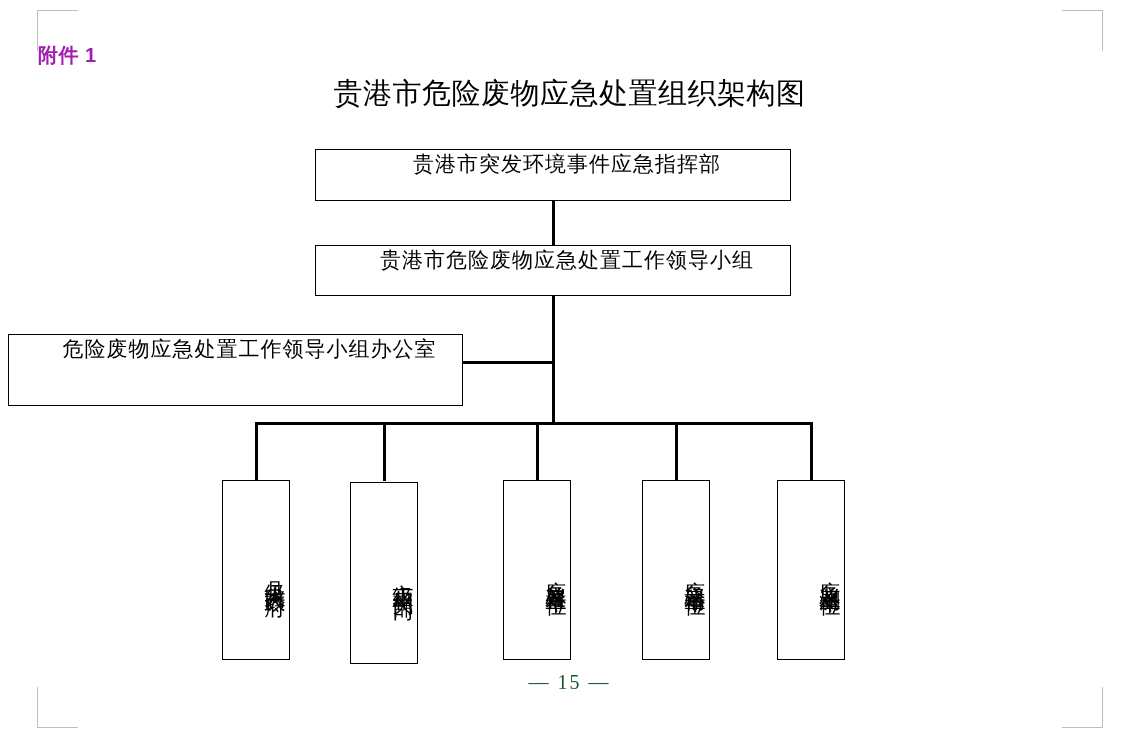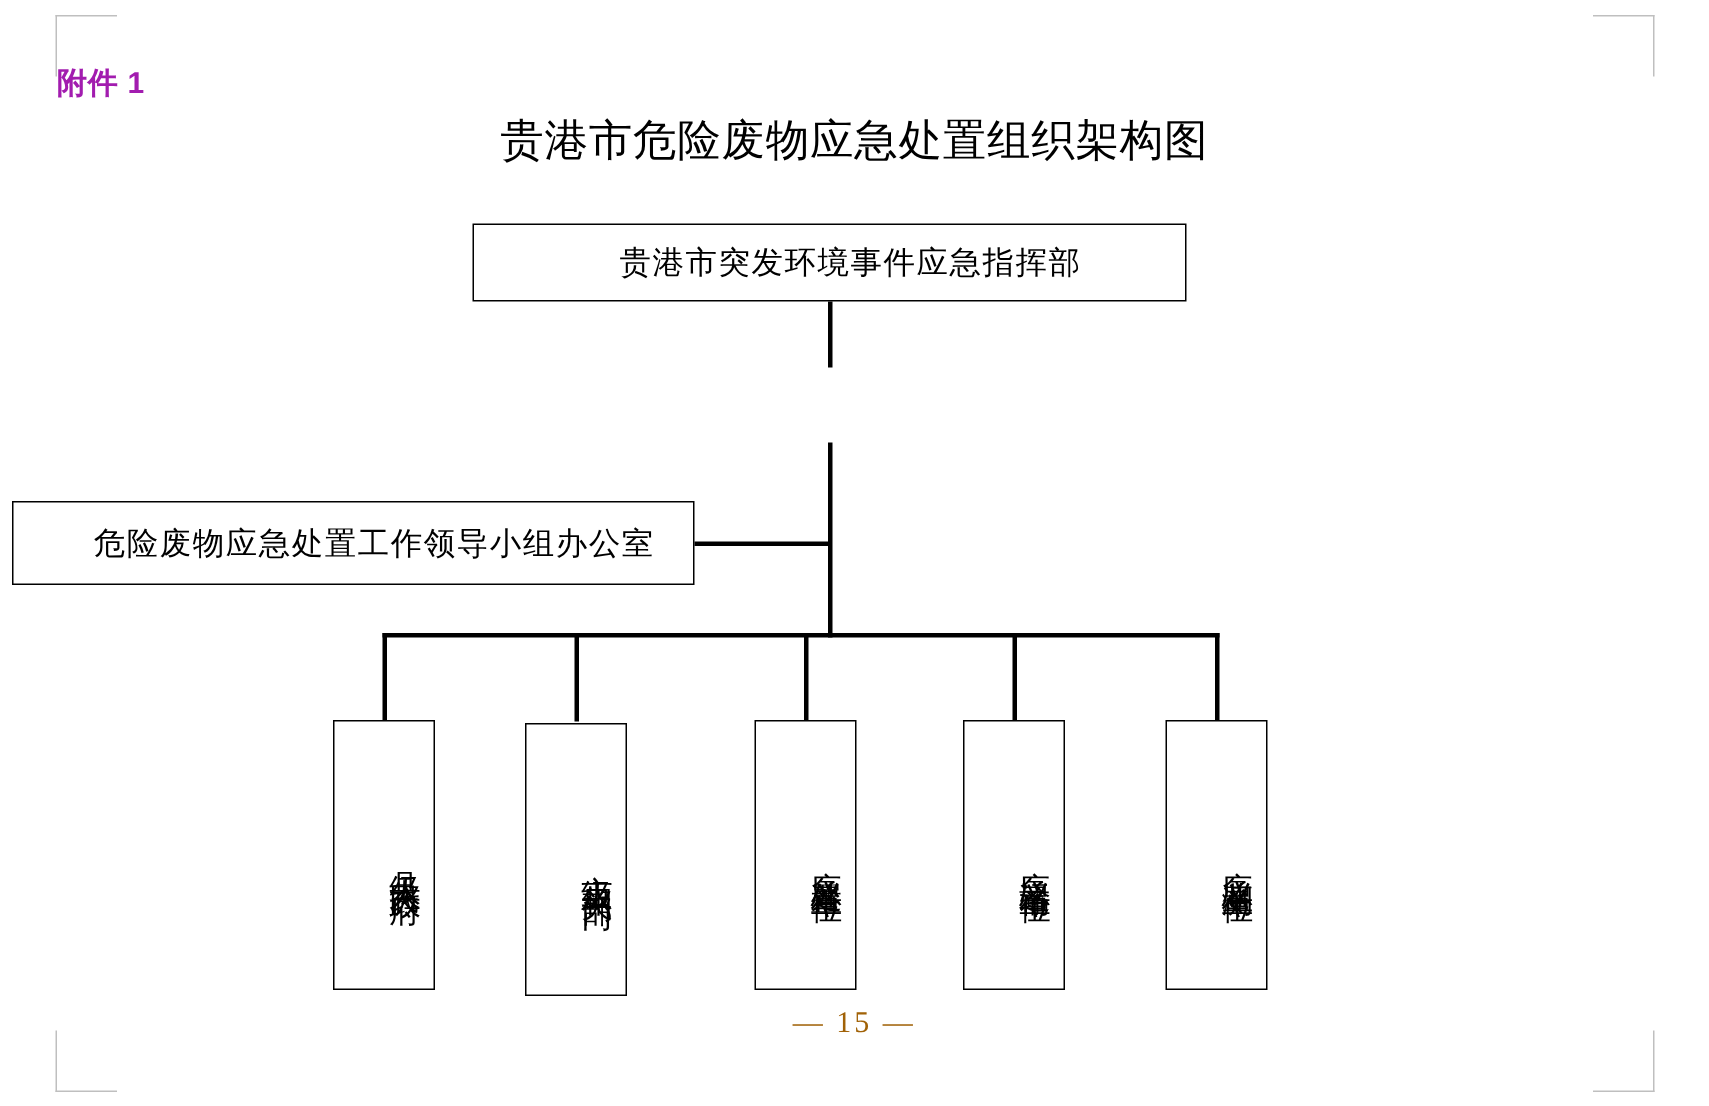--- a/index.html
+++ b/index.html
@@ -56,21 +56,21 @@
     white-space: nowrap;
   }
 
   
   .node {
     position: absolute;
     box-sizing: border-box;
     border: 1.6px solid #000000;
     background: #ffffff;
     display: flex;
-    align-items: center;
+    align-items: flex-start;
     justify-content: center;
     color: #000000;
     padding-left: 28px;
   }
   .node.horiz {
     font-size: 21px;
     letter-spacing: 1px;
     white-space: nowrap;
   }
   .node.vert {
@@ -91,21 +91,21 @@
   .line.h { height: 3px; }
 
   
   .page-number {
     position: absolute;
     left: 0;
     top: 671px;
     width: 1139px;
     text-align: center;
     font-size: 20px;
-    color: #a16207;
+    color: #14532d;
     letter-spacing: 2px;
     white-space: nowrap;
   }
 </style>
 </head>
 <body>
 
 <div id="page">
 
   <div class="crop tl"></div>
@@ -128,22 +128,25 @@
   <div class="line v" style="left:255px; top:422px; height:59px;"></div>
   <div class="line v" style="left:383px; top:422px; height:59px;"></div>
   <div class="line v" style="left:536px; top:422px; height:59px;"></div>
   <div class="line v" style="left:675px; top:422px; height:59px;"></div>
   <div class="line v" style="left:810px; top:422px; height:59px;"></div>
 
   <div class="node horiz" style="left:315px; top:149px; width:476px; height:52px;">
     <span>贵港市突发环境事件应急指挥部</span>
   </div>
 
+  <div class="node horiz" style="left:315px; top:245px; width:476px; height:51px;">
+    <span>贵港市危险废物应急处置工作领导小组</span>
+  </div>
 
-  <div class="node horiz" style="left:8px; top:334px; width:455px; height:56px;">
+  <div class="node horiz" style="left:8px; top:334px; width:455px; height:72px;">
     <span>危险废物应急处置工作领导小组办公室</span>
   </div>
 
   <div class="node vert" style="left:222px; top:480px; width:68px; height:180px;">
     <span>县级人民政府</span>
   </div>
 
   <div class="node vert" style="left:350px; top:482px; width:68px; height:182px;">
     <span>市级相关部门</span>
   </div>

